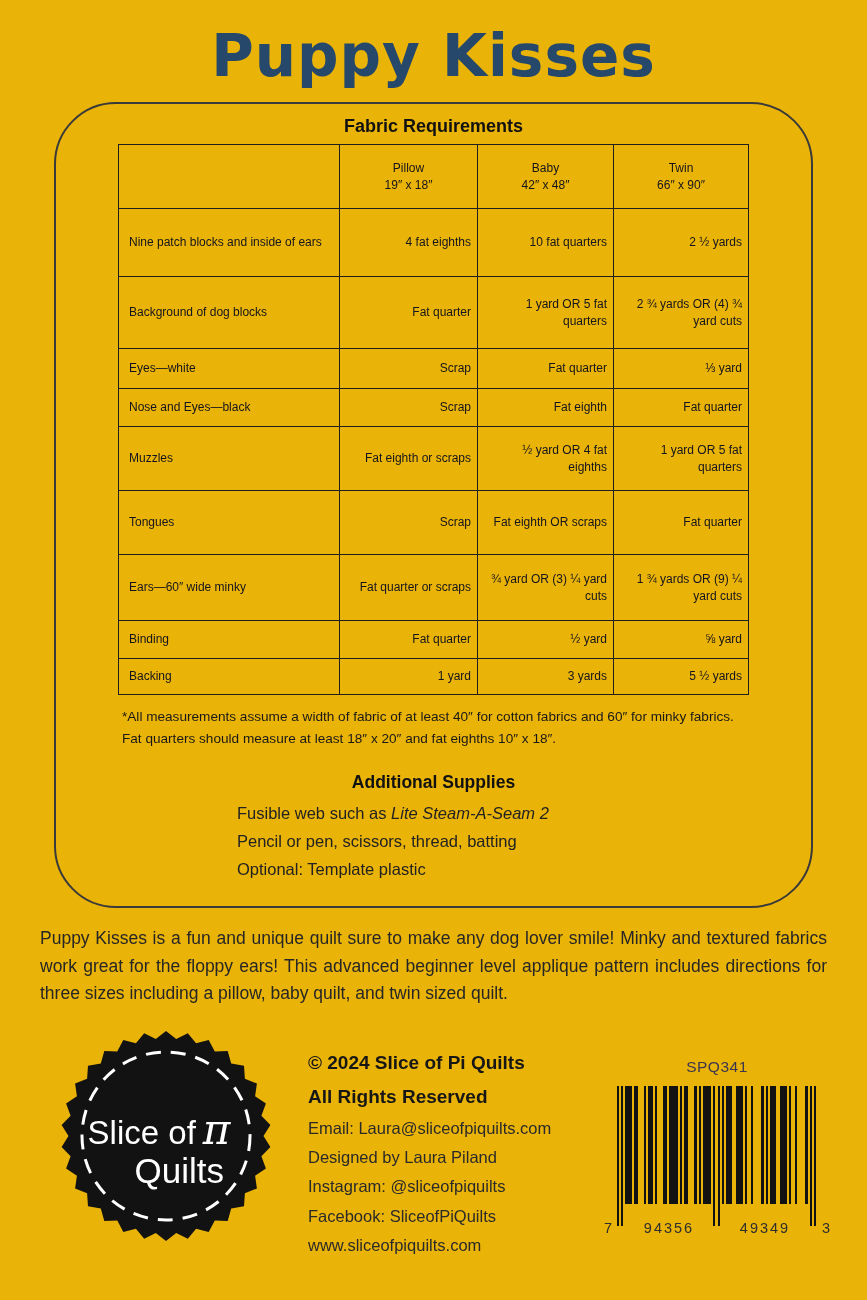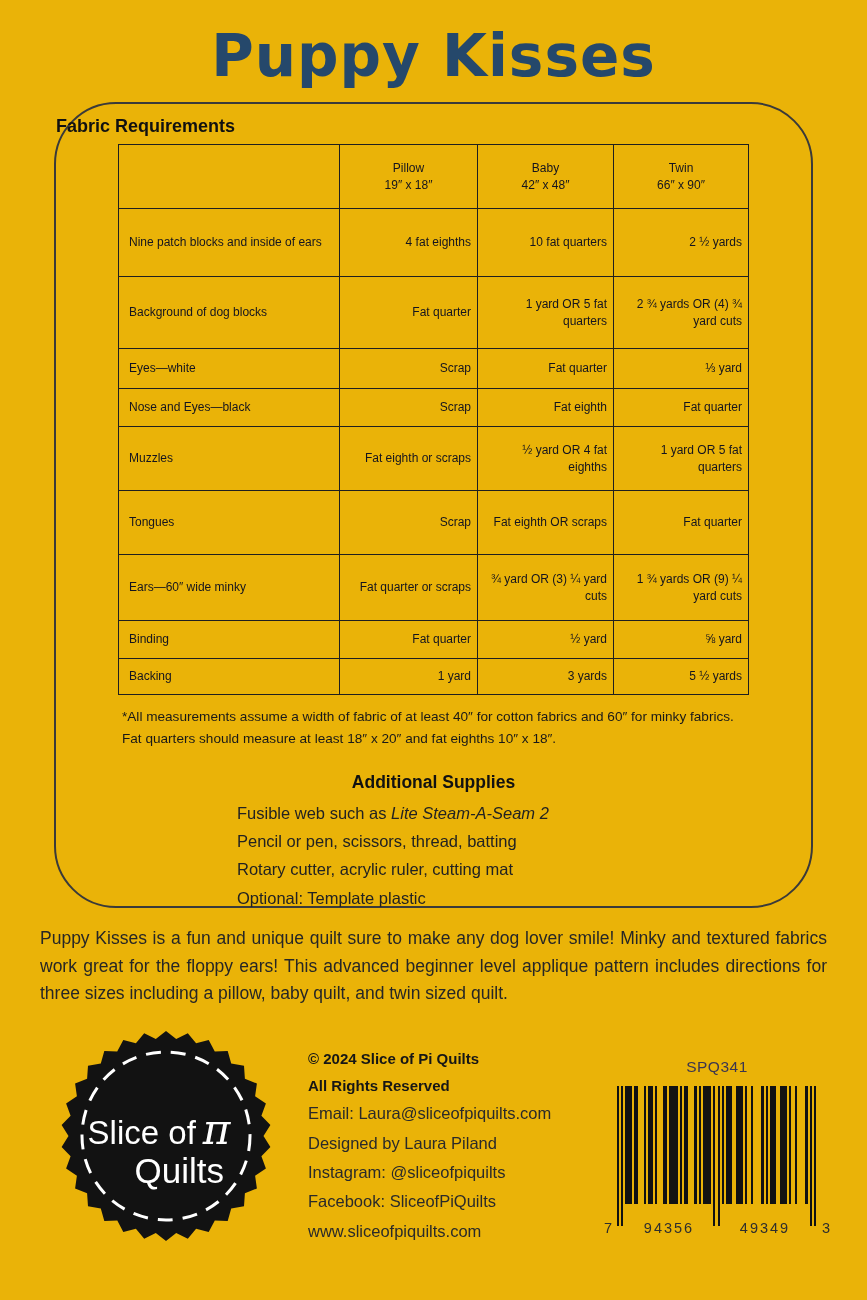--- a/index.html
+++ b/index.html
@@ -10,21 +10,21 @@
   
   .title{
     margin-top:22px;text-align:center;font-size:58px;font-weight:bold;
     color:#25486b;letter-spacing:1px;font-family:"DejaVu Sans","Liberation Sans",sans-serif;
   }
   
   .fabric-box{
     margin:12px 54px 0 54px;height:806px;border:2px solid #3a3a3a;border-radius:62px;
     box-sizing:border-box;padding-top:12px;
   }
-  .fabric-heading{text-align:left;font-weight:bold;font-size:18px;color:#111;}
+  .fabric-heading{text-align:center;font-weight:bold;font-size:18px;color:#111;}
   
   table.fabric{
     border-collapse:collapse;table-layout:fixed;margin:7px auto 7px auto;width:630px;
     font-size:12px;color:#14141f;
   }
   table.fabric td,table.fabric th{
     border:1.5px solid #1f1f1f;vertical-align:middle;padding:2px 6px;box-sizing:border-box;
     font-weight:normal;line-height:1.4;
   }
   table.fabric col.c0{width:221px;} table.fabric col.c1{width:138px;}
@@ -45,21 +45,21 @@
   .supply-item .it{font-style:italic;}
   
   .description{
     margin:17px 40px 0 40px;font-size:17.5px;line-height:1.58;color:#262626;
     text-align:justify;
   }
   
   .footer{display:flex;align-items:flex-start;margin-top:22px;}
   .badge-wrap{margin-left:60px;flex:0 0 auto;}
   .credits{margin:16px 0 0 36px;font-size:16.5px;line-height:1.78;color:#2a2a2a;flex:0 0 auto;}
-  .credits .bold{font-weight:bold;font-size:15px;color:#161616;}
+  .credits .bold{font-weight:bold;font-size:19px;color:#161616;}
   .right-col{margin-left:auto;margin-right:26px;width:248px;text-align:center;}
   .sku{margin-top:28px;font-size:15.5px;color:#3b3550;letter-spacing:0.5px;}
   .barcode{position:relative;width:200px;height:146px;margin:10px auto 0 auto;}
   .bars{display:flex;align-items:flex-start;height:140px;}
   .bars .m{flex:0 0 2.1px;}
   .bc-num{position:absolute;font-size:14.5px;color:#2e2e2e;bottom:-4px;}
   .bc-lead{left:-13px;} .bc-trail{right:-13px;}
   .bc-g1{left:26%;transform:translateX(-50%);letter-spacing:2px;}
   .bc-g2{left:74%;transform:translateX(-50%);letter-spacing:2px;}
   
@@ -154,21 +154,20 @@
       </tr>
     </tbody>
       </table>
 
     <div class="footnote">*All measurements assume a width of fabric of at least 40″ for cotton fabrics and 60″ for minky fabrics. Fat quarters should measure at least 18″ x 20″ and fat eighths 10″ x 18″.</div>
 
     <div class="supplies-heading">Additional Supplies</div>
     <div class="supplies-list">
       <div class="supply-item"><span>Fusible web such as </span><span class="it">Lite Steam-A-Seam 2</span></div>
       <div class="supply-item"><span>Pencil or pen, scissors, thread, batting</span><span class="it"></span></div>
-      <div class="supply-item"><span>Rotary cutter, acrylic ruler, cutting mat</span><span class="it"></span></div>
       <div class="supply-item"><span>Optional: Template plastic</span><span class="it"></span></div>
     </div>
   </div>
 
   <div class="description">Puppy Kisses is a fun and unique quilt sure to make any dog lover smile! Minky and textured fabrics work great for the floppy ears! This advanced beginner level applique pattern includes directions for three sizes including a pillow, baby quilt, and twin sized quilt.</div>
 
   <div class="footer">
     <div class="badge-wrap">
       <svg class="badge-svg" width="212" height="212" viewBox="0 0 212 212">
         <polygon id="scallop" points="203.5,106.0 210.4,117.0 201.4,126.3 205.9,138.4 195.1,145.7 196.9,158.5 184.9,163.3 184.0,176.3 171.2,178.5 167.7,190.9 154.8,190.4 148.7,201.9 136.1,198.7 127.8,208.7 116.2,203.0 106.0,211.0 95.8,203.0 84.2,208.7 75.9,198.7 63.3,201.9 57.3,190.4 44.3,190.9 40.8,178.5 28.0,176.3 27.1,163.3 15.1,158.5 16.9,145.7 6.1,138.4 10.6,126.3 1.6,117.0 8.5,106.0 1.6,95.0 10.6,85.7 6.1,73.6 16.9,66.3 15.1,53.5 27.1,48.7 28.0,35.7 40.8,33.5 44.3,21.1 57.2,21.6 63.3,10.1 75.9,13.3 84.2,3.3 95.8,9.0 106.0,1.0 116.2,9.0 127.8,3.3 136.1,13.3 148.7,10.1 154.8,21.6 167.7,21.1 171.2,33.5 184.0,35.7 184.9,48.7 196.9,53.5 195.1,66.3 205.9,73.6 201.4,85.7 210.4,95.0" fill="#121212"></polygon>

